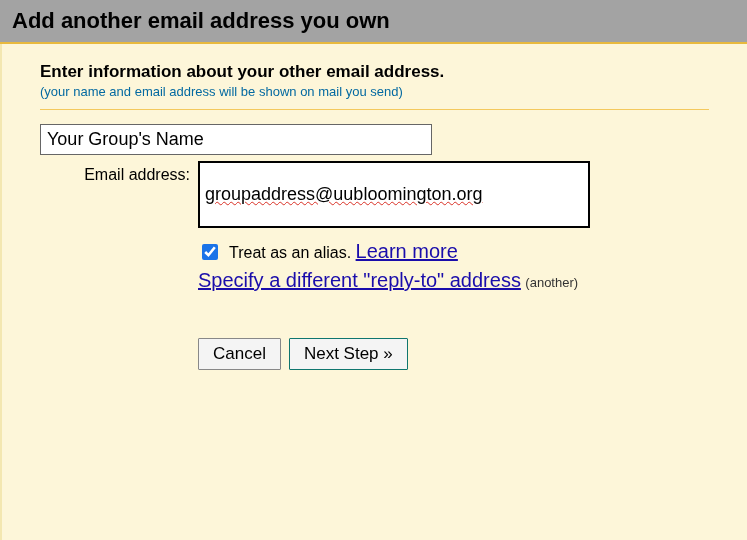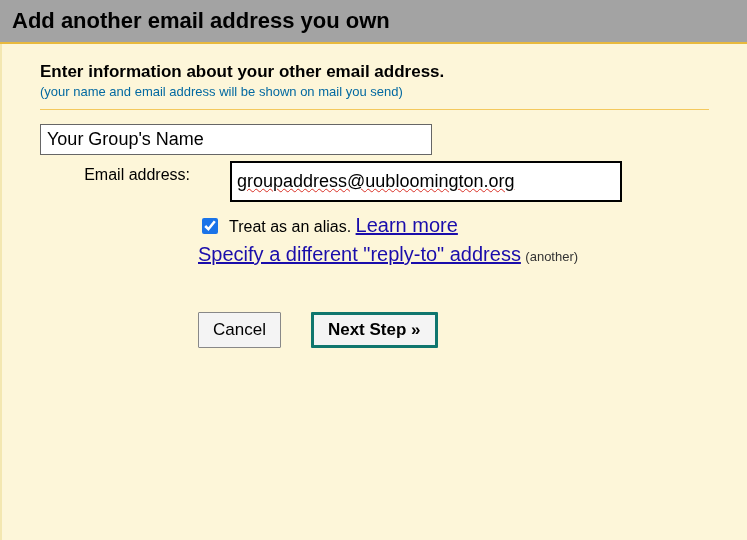--- a/index.html
+++ b/index.html
@@ -65,22 +65,21 @@
     .text-input {
       width: 392px;
       font-size: 18px;
       padding: 4px 6px;
       border: 1px solid #666;
       font-family: Arial, Helvetica, sans-serif;
       background: #fff;
     }
     .text-input.focused {
       border: 2px solid #000;
-      padding: 8px 5px;
-      margin-left: 32px;
+      padding: 21px 5px;
     }
     .email-value {
       text-decoration-line: underline;
       text-decoration-style: wavy;
       text-decoration-color: #d93025;
       text-decoration-thickness: 1px;
     }
     .alias-row {
       display: flex;
       align-items: center;
@@ -105,35 +104,34 @@
     .reply-row {
       margin-top: 6px;
     }
     .optional {
       font-size: 13px;
       color: #333;
     }
     .button-row {
       margin-top: 46px;
       display: flex;
-      gap: 14px;
+      gap: 8px;
     }
     .btn {
       font-size: 17px;
       padding: 5px 14px;
       border: 1px solid #888;
       background: #f4f4f4;
       cursor: pointer;
       font-family: Arial, Helvetica, sans-serif;
       border-radius: 1px;
     }
     .btn-primary {
-      font-weight: bold;
-      border: 3px solid #0f766e;
-      margin-left: 16px;
+      font-weight: normal;
+      border: 1px solid #0f766e;
     }
   </style>
 </head>
 <body>
 
 <div class="header">
   <h1>Add another email address you own</h1>
 </div>
 
 <div class="content">

